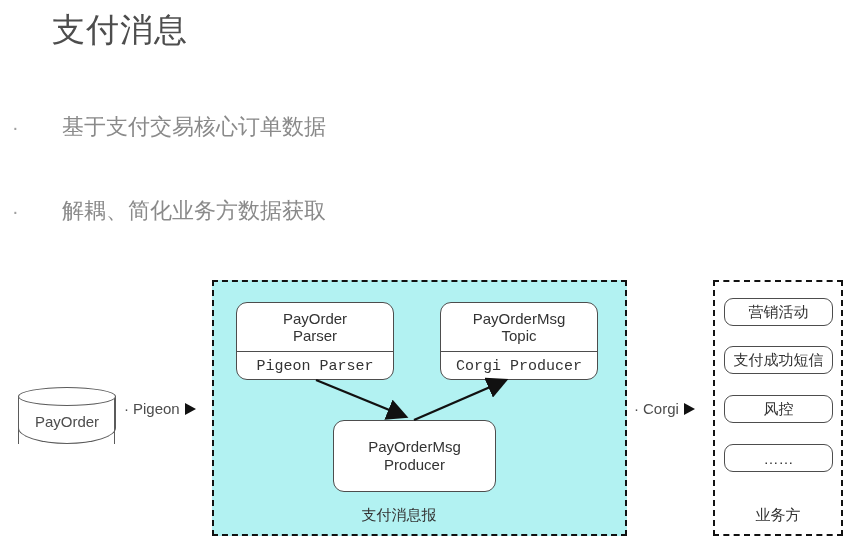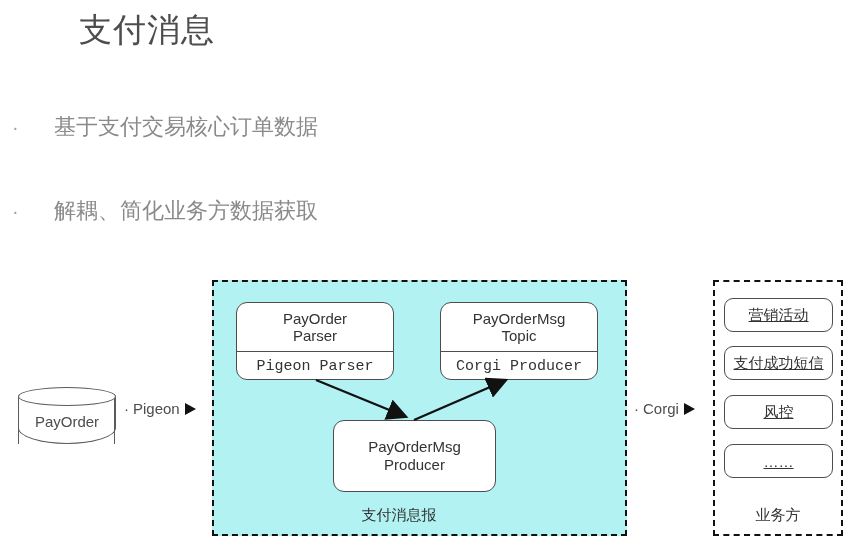--- a/index.html
+++ b/index.html
@@ -18,40 +18,39 @@
 
   
   .slide-title {
     position: absolute;
     left: 52px;
     top: 8px;
     font-size: 33px;
     color: #4d4d4d;
     letter-spacing: 1px;
     white-space: nowrap;
-    margin-left: 27px;
   }
 
   
   .bullet {
     position: absolute;
     display: flex;
     align-items: center;
     color: #8a8a8a;
     font-size: 22px;
     white-space: nowrap;
   }
   .bullet .dot {
     width: 18px;
     color: #a0a0a0;
     font-size: 20px;
     line-height: 1;
   }
   .bullet .btext {
-    margin-left: 24px;
+    margin-left: 32px;
   }
   #bullet-1 { left: 12px; top: 112px; }
   #bullet-2 { left: 12px; top: 196px; }
 
   
   .diagram {
     position: absolute;
     left: 0;
     top: 266px;
     width: 862px;
@@ -207,31 +206,30 @@
     line-height: 1.2;
     text-align: center;
   }
   #comp-builder { left: 333px; top: 154px; width: 163px; height: 72px; }
 
   
   .consumer-box {
     position: absolute;
     left: 724px;
     width: 109px;
-    height: 34px;
+    height: 28px;
     border: 1.5px solid #4d4d4d;
     border-radius: 9px;
     background: #ffffff;
     box-sizing: border-box;
     display: flex;
     align-items: center;
     justify-content: center;
     font-size: 15px;
     color: #333333;
-    text-decoration: underline;
   }
   #consumer-0 { top: 32px; }
   #consumer-1 { top: 80px; }
   #consumer-2 { top: 129px; }
   #consumer-3 { top: 178px; }
 
   
   .diag-arrow { position: absolute; }
 </style>
 </head>

